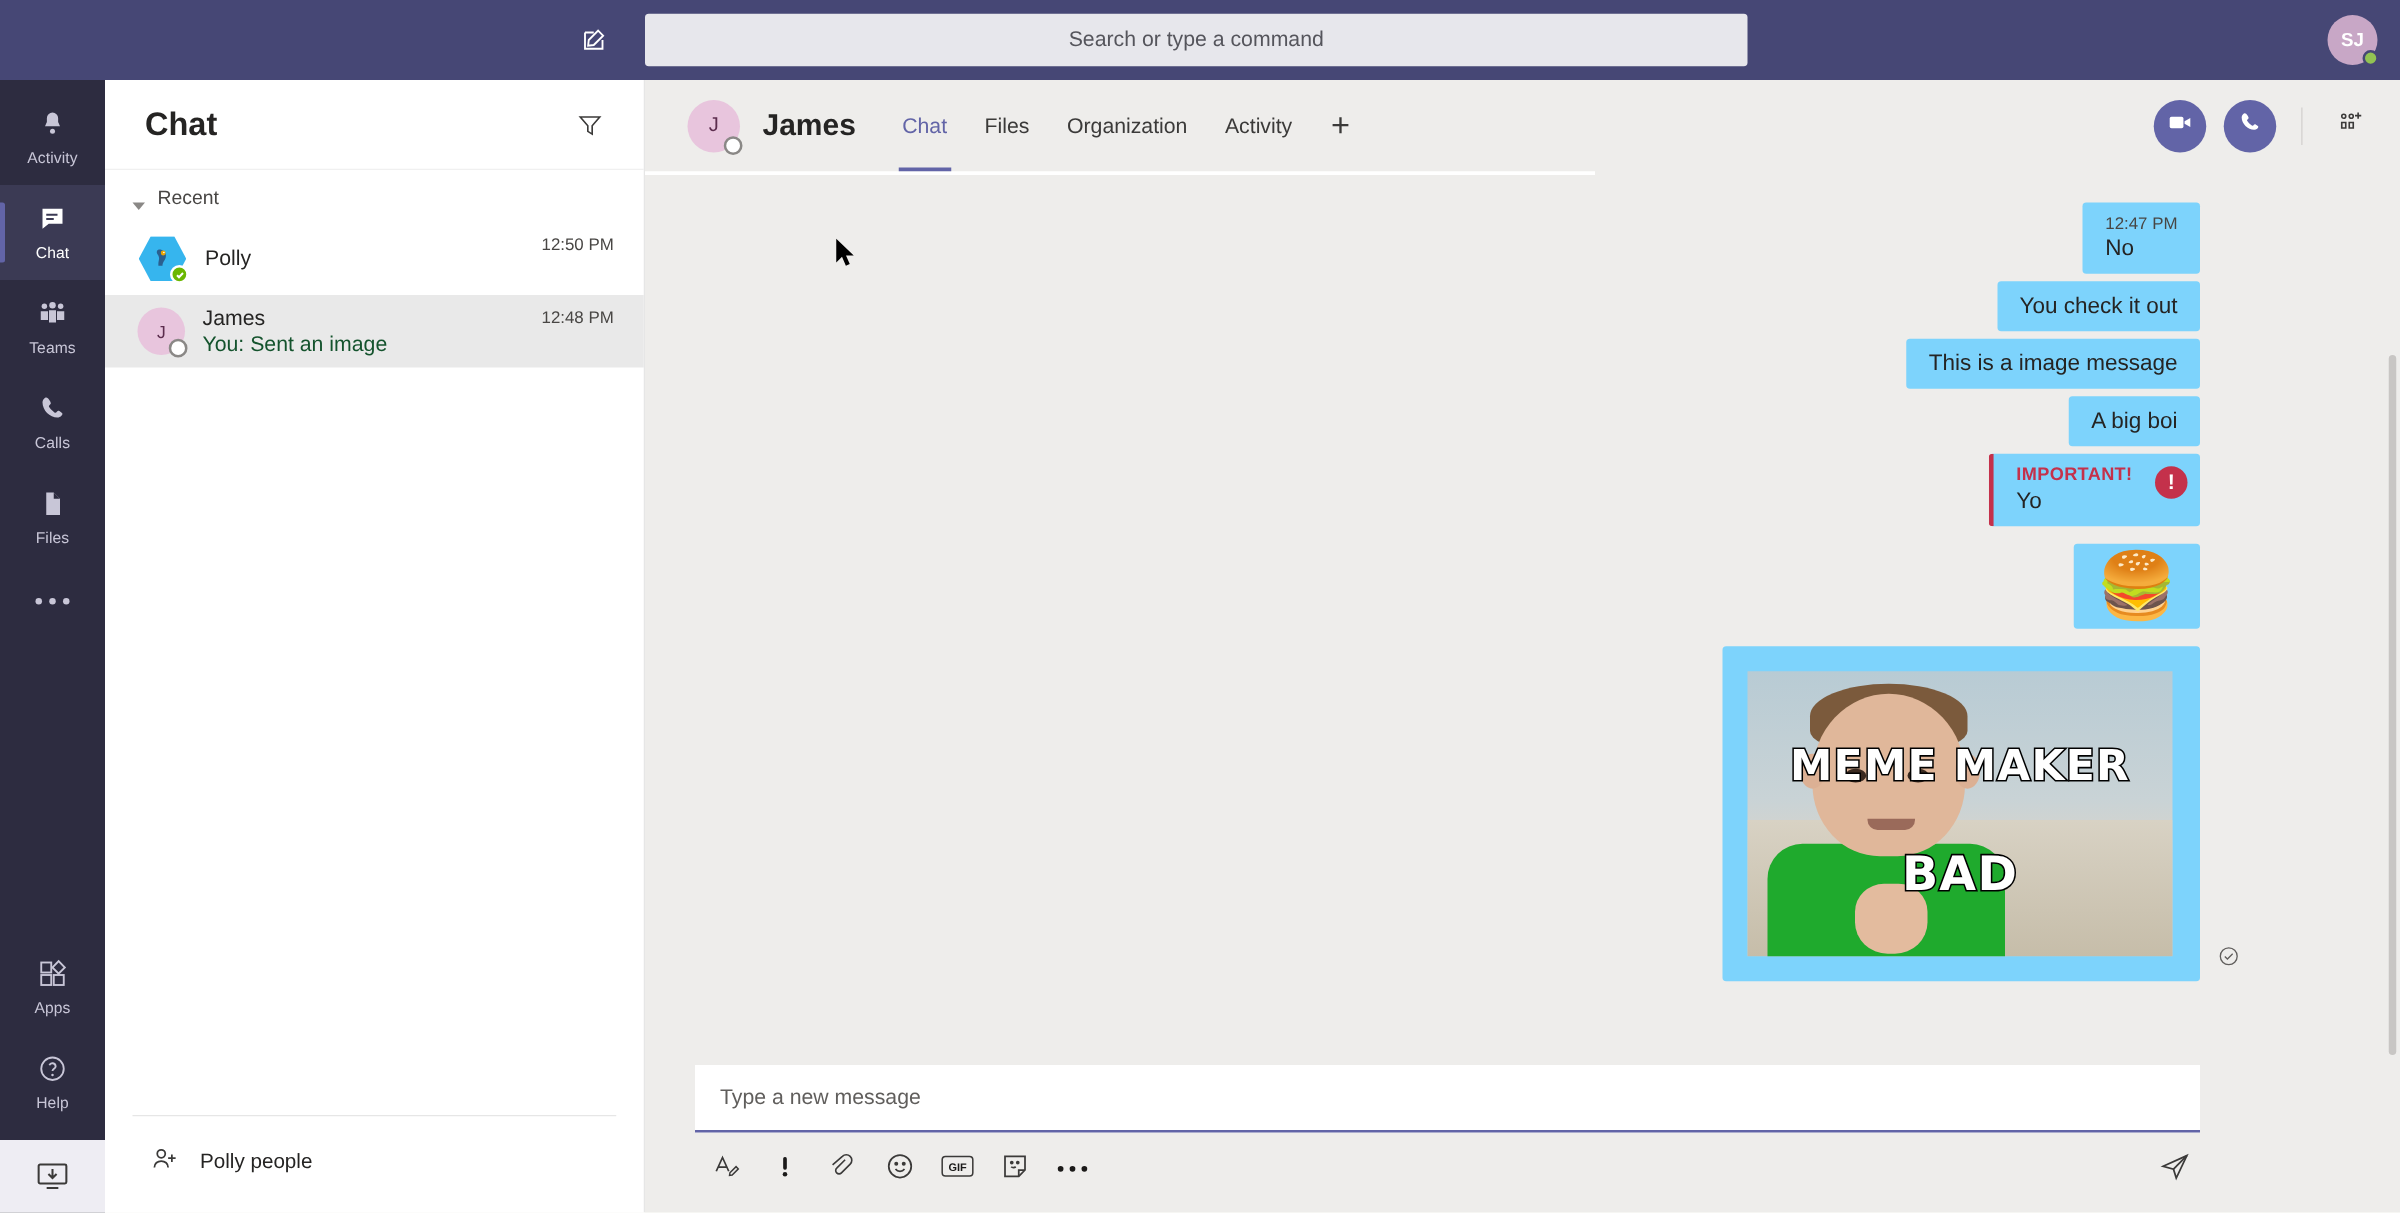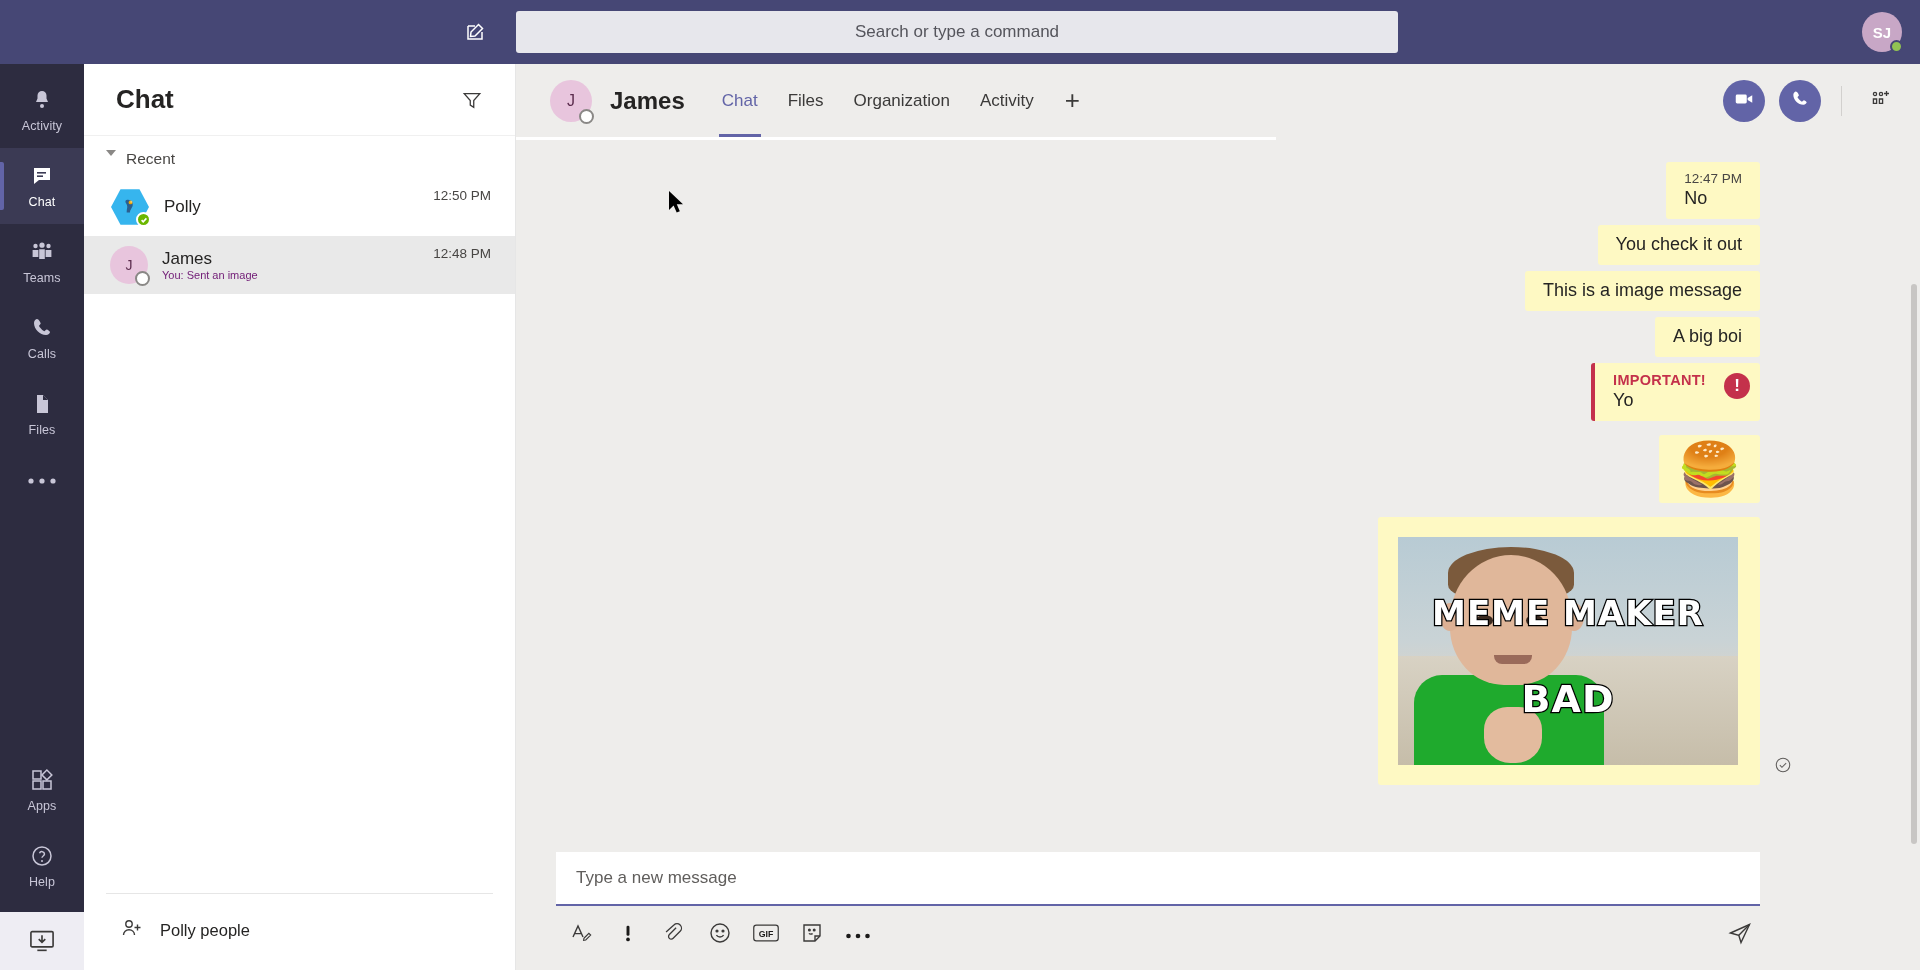--- a/index.html
+++ b/index.html
@@ -75,21 +75,21 @@
     display: flex; flex-direction: column; border-right: 1px solid #e6e6e6;
     position: relative;
   }
   .list-head {
     height: 72px; display: flex; align-items: center; justify-content: space-between;
     padding: 0 26px 0 32px; border-bottom: 1px solid #f0f0f0;
   }
   .list-title { font-size: 26px; font-weight: bold; color: #252423; }
   .filter-btn { width: 34px; height: 34px; display: flex; align-items: center; justify-content: center; cursor: pointer; }
   .group-head {
-    display: flex; align-items: flex-start; gap: 10px;
+    display: flex; align-items: flex-end; gap: 10px;
     padding: 14px 0 10px 22px; font-size: 15.5px; color: #484644; cursor: pointer;
   }
   .caret { width: 0; height: 0; border-left: 5px solid transparent; border-right: 5px solid transparent; border-top: 6px solid #8a8886; }
   .chat-row {
     height: 58px; display: flex; align-items: center; gap: 14px;
     padding: 0 24px 0 26px; cursor: pointer; position: relative;
   }
   .chat-row.selected { background: #e9e9e9; }
   .av { width: 38px; height: 38px; border-radius: 50%; position: relative; flex: 0 0 38px; }
   .av.james { background: #e8c5dd; color: #5c2d4e; display: flex; align-items: center; justify-content: center; font-size: 14px; }
@@ -106,21 +106,21 @@
     position: absolute; right: -1px; bottom: -1px; width: 15px; height: 15px;
     border-radius: 50%; background: #6bb700; border: 2px solid #fff;
     display: flex; align-items: center; justify-content: center;
   }
   .badge-off {
     position: absolute; right: -2px; bottom: -2px; width: 15px; height: 15px;
     border-radius: 50%; background: #fff; border: 2px solid #8a8886;
   }
   .chat-main { flex: 1 1 auto; min-width: 0; display: flex; flex-direction: column; justify-content: center; }
   .chat-name { font-size: 17px; color: #252423; line-height: 1.25; }
-  .chat-prev { font-size: 11px; color: #701a75; line-height: 1.25; }
+  .chat-prev { font-size: 17px; color: #14532d; line-height: 1.25; }
   .chat-time { font-size: 13.5px; color: #484644; flex: 0 0 auto; align-self: flex-start; padding-top: 10px; }
   .list-footer { margin-top: auto; border-top: 1px solid #e6e6e6; margin: auto 22px 0 22px; }
   .invite {
     display: flex; align-items: center; gap: 16px; padding: 22px 0 26px 14px;
     font-size: 16.5px; color: #252423; cursor: pointer;
   }
 
   
   .conv { flex: 1 1 auto; display: flex; flex-direction: column; background: #eeedeb; min-width: 0; position: relative; }
   .conv-head {
@@ -155,21 +155,21 @@
   .conv-divider { height: 3px; background: #fff; width: 760px; margin-left: 0; }
 
   
   .messages {
     flex: 1 1 auto; overflow-y: auto; padding: 22px 160px 10px 40px;
     display: flex; flex-direction: column; align-items: flex-end; gap: 0;
     position: relative;
   }
   .msg-row { display: flex; justify-content: flex-end; width: 100%; margin-bottom: 6px; position: relative; }
   .bubble {
-    background: #fef9c3; border-radius: 3px; padding: 9px 18px 10px 18px;
+    background: #7dd3fc; border-radius: 3px; padding: 9px 18px 10px 18px;
     font-size: 18px; color: #252423; max-width: 640px; position: relative;
   }
   .bubble .time { font-size: 13.5px; color: #484644; display: block; margin-bottom: 2px; }
   .bubble.important {
     border-left: 4px solid #c4314b; padding-right: 54px;
   }
   .imp-label { color: #c4314b; font-weight: bold; font-size: 14.5px; letter-spacing: .3px; display:block; margin-bottom: 2px; }
   .imp-badge {
     position: absolute; right: 10px; top: 10px; width: 26px; height: 26px;
     border-radius: 50%; background: #c4314b; color: #fff; font-weight: bold; font-size: 17px;

